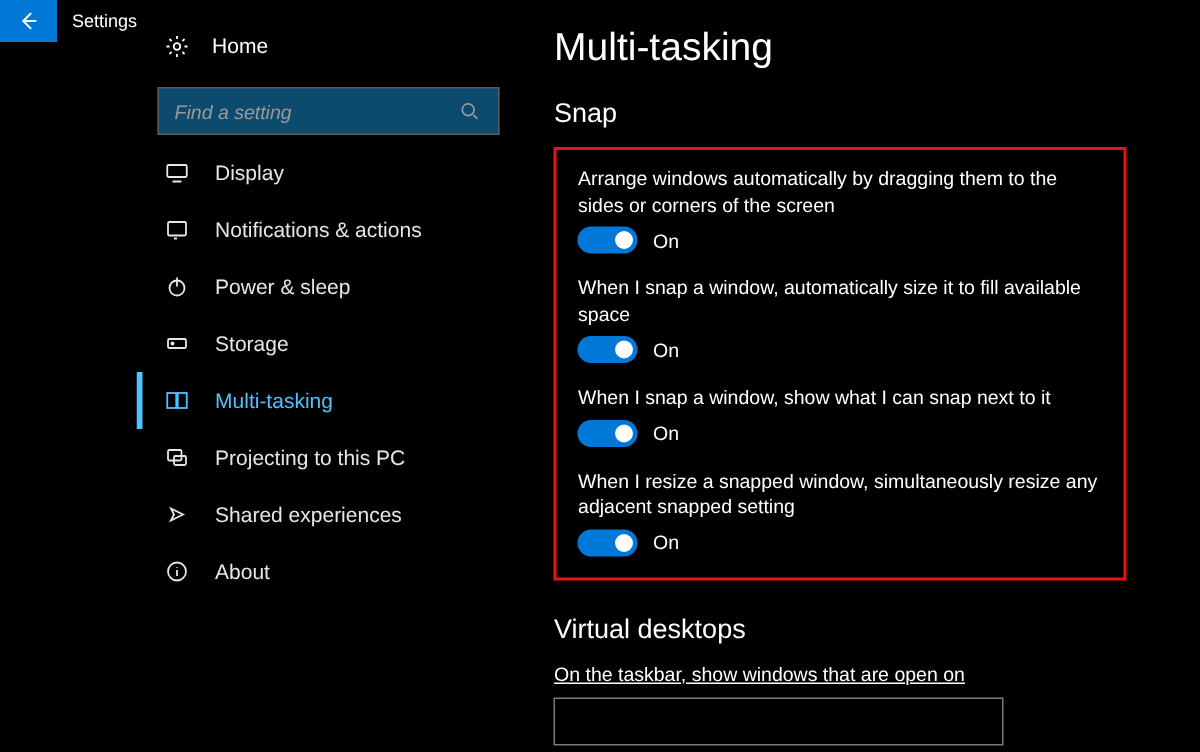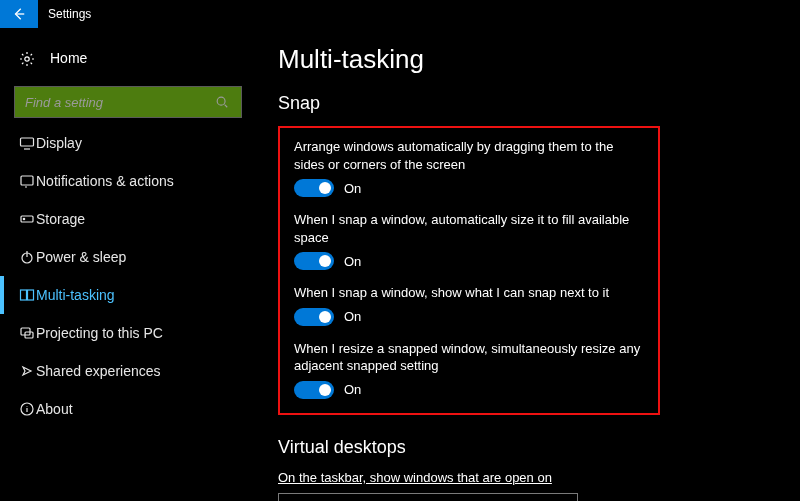--- a/index.html
+++ b/index.html
@@ -1,31 +1,31 @@
 <!DOCTYPE html>
 <html><head>
 <meta charset="utf-8">
 <style>
   * { box-sizing: border-box; margin: 0; padding: 0; font-family: "Segoe UI", Arial, sans-serif; }
   html, body { width: 800px; height: 501px; background: #000; color: #fff; overflow: hidden; }
-  .window { width: 800px; height: 501px; display: flex; flex-direction: column; }
+  .window { width: 800px; height: 501px; display: flex; flex-direction: row; }
   .titlebar { height: 28px; background: #000; display: flex; align-items: center; font-size: 12px; }
   .back-btn { width: 38px; height: 28px; background: #0078d7; display: flex; align-items: center; justify-content: center; cursor: pointer; }
   .titlebar-title { margin-left: 10px; color: #fff; font-size: 12px; }
   .body { flex: 1; display: flex; overflow: hidden; }
   .sidebar { width: 260px; padding: 14px 0 0 0; display: flex; flex-direction: column; }
   .home-row { display: flex; gap: 14px; padding: 8px 18px; font-size: 14px; cursor: pointer; }
   .search-wrap { margin: 10px 14px 6px 14px; }
-  .search { width: 228px; height: 32px; background: #4d7c0f; border: 1px solid #5a5a5a; display: flex; align-items: center; padding: 0 10px; color: #8a8a8a; cursor: text; }
+  .search { width: 228px; height: 32px; background: #0c4a6e; border: 1px solid #5a5a5a; display: flex; align-items: center; padding: 0 10px; color: #8a8a8a; cursor: text; }
   .search input { flex: 1; background: transparent; border: none; outline: none; color: #fff; font-size: 13px; font-style: italic; }
   .search input::placeholder { color: #9a9a9a; font-style: italic; }
   .search .icon { color: #9a9a9a; }
   .section-label { color: #8a8a8a; font-size: 12px; padding: 22px 18px 8px 18px; }
   .nav { display: flex; flex-direction: column; }
-  .nav-item { display: flex; align-items: center; padding: 10px 18px; font-size: 14px; cursor: pointer; color: #e6e6e6; position: relative; }
+  .nav-item { display: flex; align-items: center; gap: 16px; padding: 10px 18px; font-size: 14px; cursor: pointer; color: #e6e6e6; position: relative; }
   .nav-item.active { color: #4cc2ff; }
   .nav-item.active::before { content: ""; position: absolute; left: 0; top: 0; bottom: 0; width: 4px; background: #4cc2ff; }
   .icon-slot { width: 18px; height: 18px; display: inline-flex; align-items: center; justify-content: center; flex-shrink: 0; }
   .content { flex: 1; padding: 16px 28px 0 18px; overflow: hidden; }
   h1.page-title { font-weight: 300; font-size: 26px; margin-bottom: 18px; }
   h2.section { font-weight: 400; font-size: 18px; margin-bottom: 12px; }
   .snap-box { border: 2px solid #e11; padding: 10px 14px 14px 14px; width: 382px; }
   .setting { margin-bottom: 14px; }
   .setting:last-child { margin-bottom: 0; }
   .setting-label { font-size: 13px; line-height: 1.35; margin-bottom: 6px; max-width: 350px; }
@@ -94,34 +94,34 @@
             <svg width="16" height="16" viewBox="0 0 16 16" stroke="#e6e6e6" stroke-width="1.2" fill="none">
                 <rect x="2" y="3" width="12" height="9" rx="1"></rect>
                 <path d="M6 14l2 0"></path>
               </svg>
           </span>
           <span>Notifications &amp; actions</span>
         </div>
         <div class="nav-item">
           <span class="icon-slot">
             <svg width="16" height="16" viewBox="0 0 16 16" stroke="#e6e6e6" stroke-width="1.2" fill="none">
+                <circle cx="8" cy="9" r="5"></circle>
+                <path d="M8 2v6"></path>
+              </svg>
+          </span>
+          <span>Power &amp; sleep</span>
+        </div>
+        <div class="nav-item">
+          <span class="icon-slot">
+            <svg width="16" height="16" viewBox="0 0 16 16" stroke="#e6e6e6" stroke-width="1.2" fill="none">
                 <rect x="2" y="5" width="12" height="6" rx="1"></rect>
                 <circle cx="5" cy="8" r="0.7" fill="#e6e6e6"></circle>
               </svg>
           </span>
           <span>Storage</span>
-        </div>
-        <div class="nav-item">
-          <span class="icon-slot">
-            <svg width="16" height="16" viewBox="0 0 16 16" stroke="#e6e6e6" stroke-width="1.2" fill="none">
-                <circle cx="8" cy="9" r="5"></circle>
-                <path d="M8 2v6"></path>
-              </svg>
-          </span>
-          <span>Power &amp; sleep</span>
         </div>
         <div class="nav-item active">
           <span class="icon-slot">
             <svg width="16" height="16" viewBox="0 0 16 16" stroke="#4cc2ff" stroke-width="1.2" fill="none">
                 <rect x="1.5" y="3" width="6" height="10"></rect>
                 <rect x="8.5" y="3" width="6" height="10"></rect>
               </svg>
           </span>
           <span>Multi-tasking</span>
         </div>

